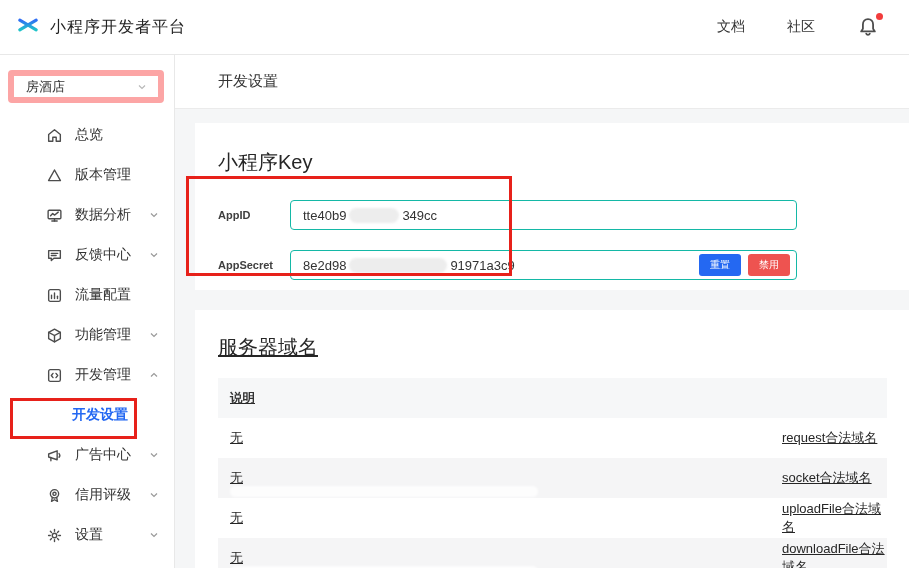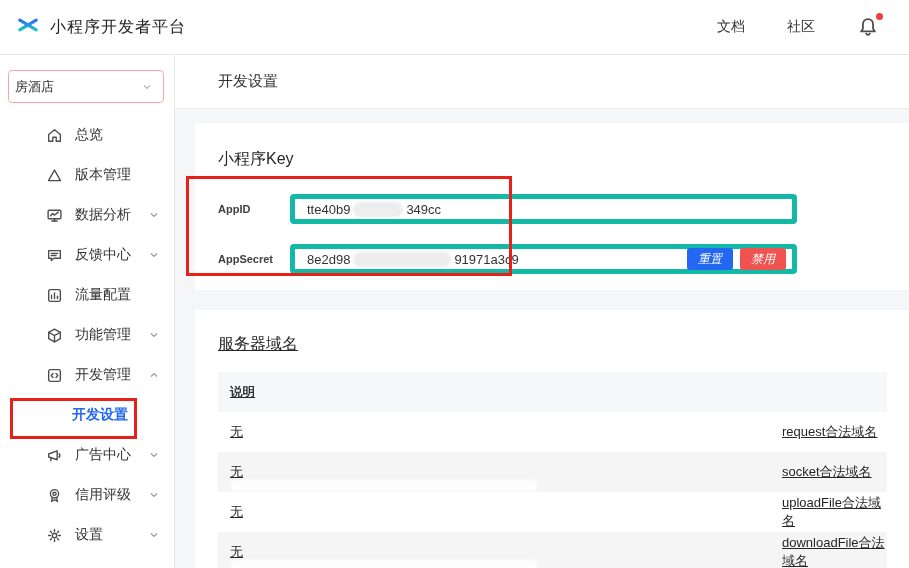--- a/index.html
+++ b/index.html
@@ -17,55 +17,55 @@
   .bell-wrap { position:relative; width:22px; height:22px; cursor:pointer; }
   .bell-dot { position:absolute; top:-3px; right:-4px; width:7px; height:7px;
     border-radius:50%; background:#f23c3c; }
 
   
   .body-row { display:flex; height:513px; }
   .sidebar { width:175px; background:#fff; border-right:1px solid #e8e8e8; flex:none; }
   .main { flex:1; background:#f5f6f7; overflow:hidden; }
 
   
-  .app-select { margin:15px 10px 10px 8px; height:33px; border:1px solid #fca5a5;
-    border-radius:4px; display:flex; align-items:center; padding:0 10px 0 6px;
+  .app-select { margin:15px 10px 10px 8px; height:33px; border:6px solid #fca5a5;
+    border-radius:4px; display:flex; align-items:center; padding:0 10px 0 12px;
     font-size:13px; color:#333; cursor:pointer; }
   .app-select .chev { margin-left:auto; }
   .menu { padding-top:2px;margin-left:28px; }
   .menu-item { height:40px; display:flex; align-items:center; padding:0 14px 0 18px;
     font-size:14px; color:#333; cursor:pointer; }
   .menu-item .mi-icon { width:17px; height:17px; margin-right:12px; display:flex;
     align-items:center; justify-content:center; flex:none; }
   .menu-item .chev { margin-left:auto; }
   .menu-sub { height:40px; display:flex; align-items:center; padding-left:44px;
     font-size:14px; cursor:pointer; }
   .menu-sub.active { color:#2468f2; font-weight:700; }
   .chev svg { display:block; }
 
   
   .page-titlebar { height:54px; background:#fff; border-bottom:1px solid #ebebeb;
     display:flex; align-items:center; padding-left:43px; font-size:15px; color:#333; }
   .card { background:#fff; margin-left:20px; }
   .card1 { margin-top:14px; padding:26px 24px 30px 23px; height:167px; }
-  .card-title { font-size:16px; color:#262626; font-weight:500; }
+  .card-title { font-size:20px; color:#262626; font-weight:500; }
   .form-row { display:flex; align-items:center; margin-top:20px; }
   .form-row.first { margin-top:24px; }
   .form-label { width:72px; font-size:11px; color:#404040; flex:none;font-weight:bold; }
-  .text-input { width:507px; height:30px; border:5px solid #14b8a6; border-radius:4px;
+  .text-input { width:507px; height:30px; border:1px solid #14b8a6; border-radius:4px;
     background:#fff; display:flex; align-items:center; padding:0 6px 0 12px;
     font-size:13px; color:#333; }
   .redact { display:inline-block; height:15px; background:#ededed; border-radius:8px;
     filter:blur(1px); vertical-align:middle; margin:0 3px; }
   .redact.r-appid { width:50px; }
   .redact.r-secret { width:98px; }
   .secret-note { font-size:12px; color:#595959; margin-left:6px; white-space:nowrap; }
   .btn { height:22px; padding:0 11px; border:none; border-radius:3px; color:#fff;
-    font-size:12px; cursor:pointer; display:inline-flex; align-items:center;
-    font-family:inherit;font-style:italic; }
+    font-size:10px; cursor:pointer; display:inline-flex; align-items:center;
+    font-family:inherit; }
   .btn-reset { background:#2468f2; margin-left:auto; }
   .btn-disable { background:#ee5350; margin-left:7px; }
 
   .card2 { margin-top:20px; padding:24px 22px 0 23px; height:258px;text-decoration:underline; }
   .domain-table { margin-top:17px; font-size:13px; }
   .t-row { display:grid; grid-template-columns:552px 1fr; align-items:center;
     height:40px; position:relative; }
   .t-row.head { background:#f6f7f8; font-weight:700; font-size:12.5px; color:#333; }
   .t-row.stripe { background:#f5f5f6; }
   .t-cell { padding-left:12px; }

